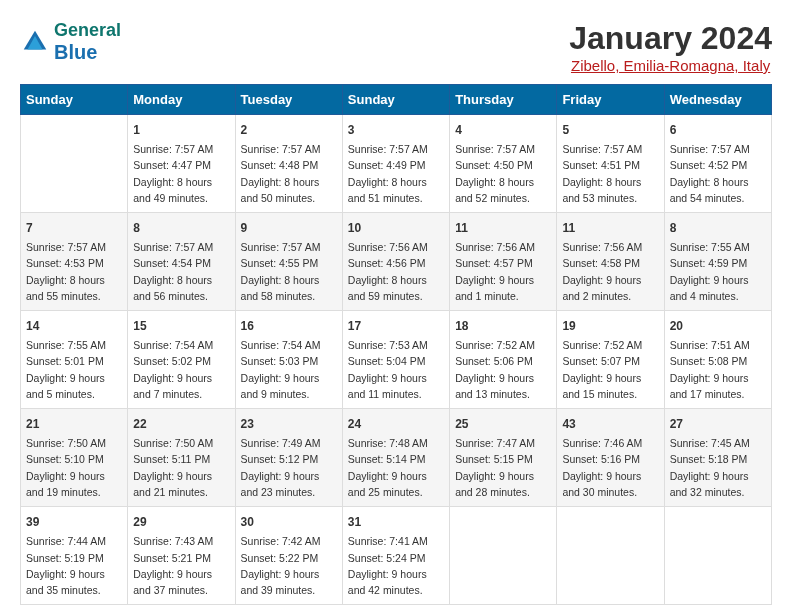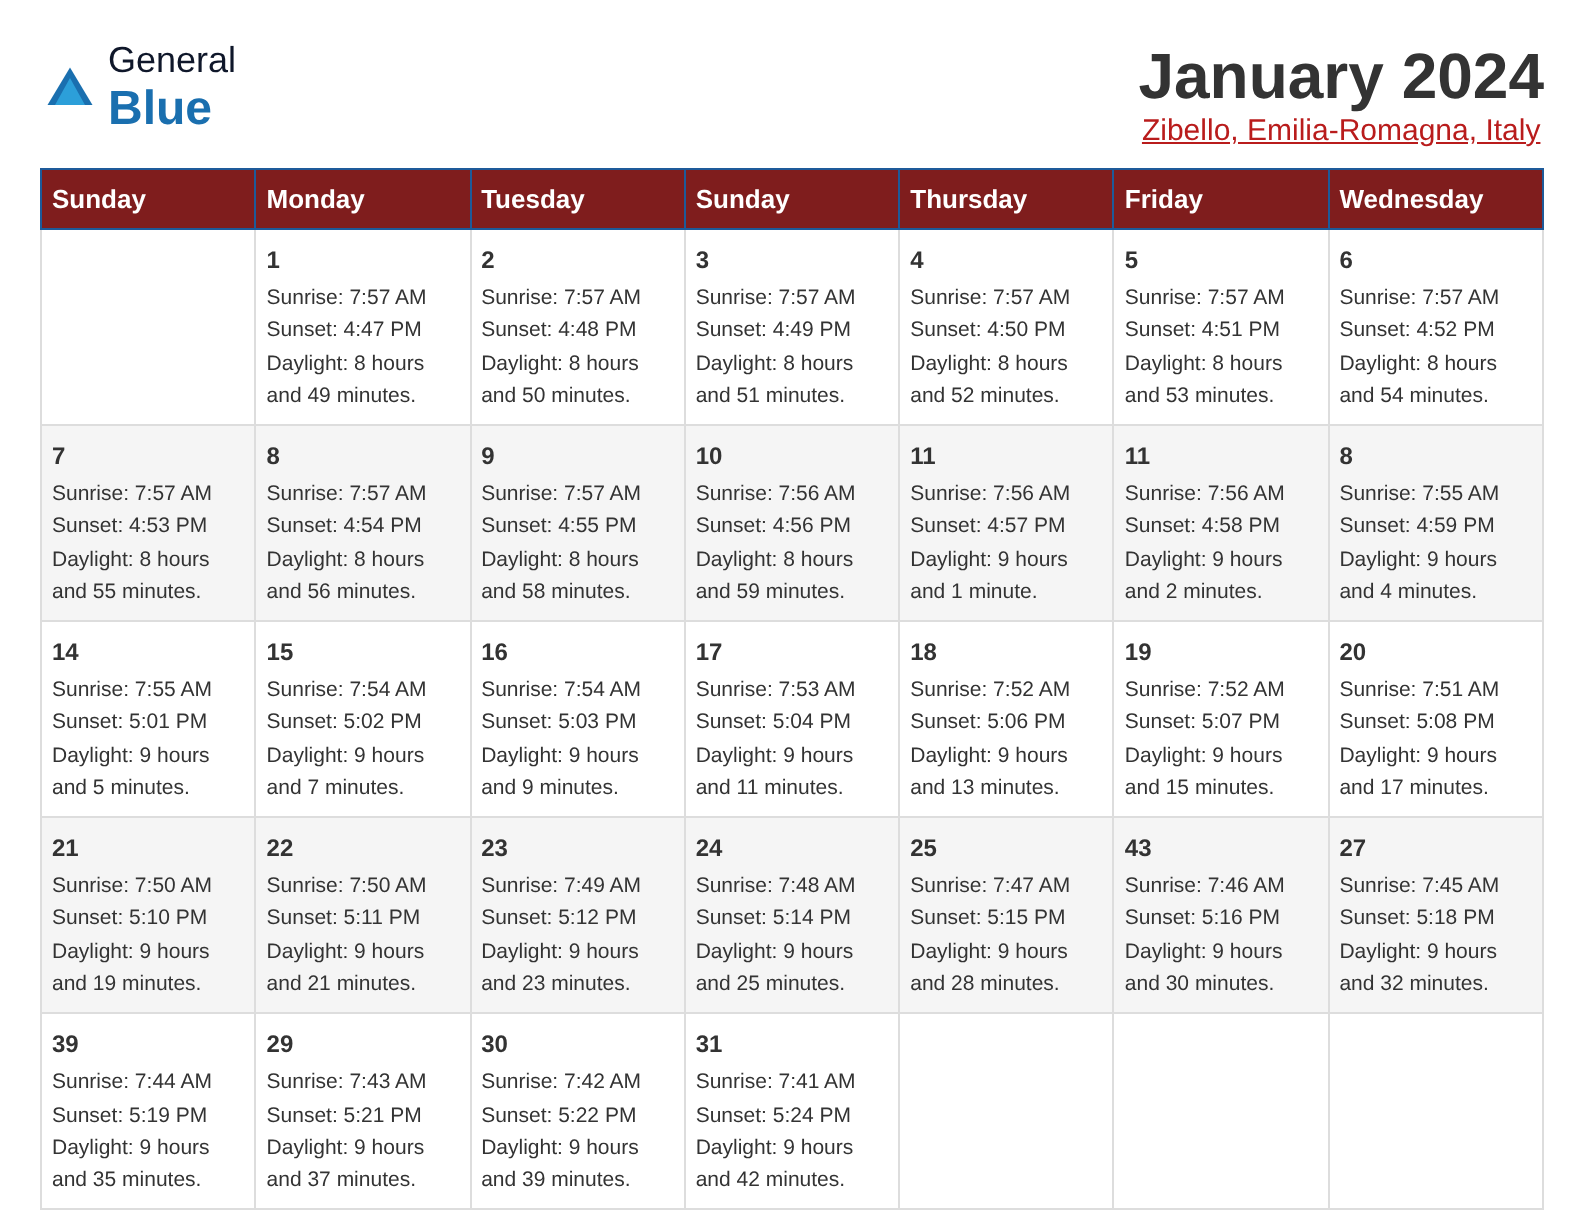--- a/index.html
+++ b/index.html
@@ -37,21 +37,21 @@
       font-size: 15px;
       color: #b91c1c;
       text-decoration: underline;
     }
     table {
       width: 100%;
       border-collapse: collapse;
       font-size: 11px;
     }
     thead tr {
-      background-color: #7f1d1d;
+      background-color: #0369a1;
       color: #fff;
     }
     thead th {
       padding: 7px 5px;
       text-align: left;
       font-size: 13px;
       font-weight: bold;
       border: 1px solid #1e5a99;
     }
     tbody tr {
@@ -85,22 +85,22 @@
 </head>
 <body>
 
 <div class="header-area">
   <div class="logo">
     <svg class="logo-icon" viewBox="0 0 40 40">
       <polygon points="20,5 35,30 5,30" fill="#1a6faf"></polygon>
       <polygon points="20,12 30,30 10,30" fill="#2c9fd9"></polygon>
     </svg>
     <div>
-      <span style="font-size:18px;font-weight:normal;color:#0f172a;">General</span><br>
-      <span style="font-size:24px;font-weight:bold;color:#1a6faf;">Blue</span>
+      <span style="font-size:18px;font-weight:bold;color:#0f766e;">General</span><br>
+      <span style="font-size:20px;font-weight:bold;color:#1a6faf;">Blue</span>
     </div>
   </div>
   <div class="title-area">
     <div class="main-title">January 2024</div>
     <div class="subtitle">Zibello, Emilia-Romagna, Italy</div>
   </div>
 </div>
 
 <table>
   <thead>

